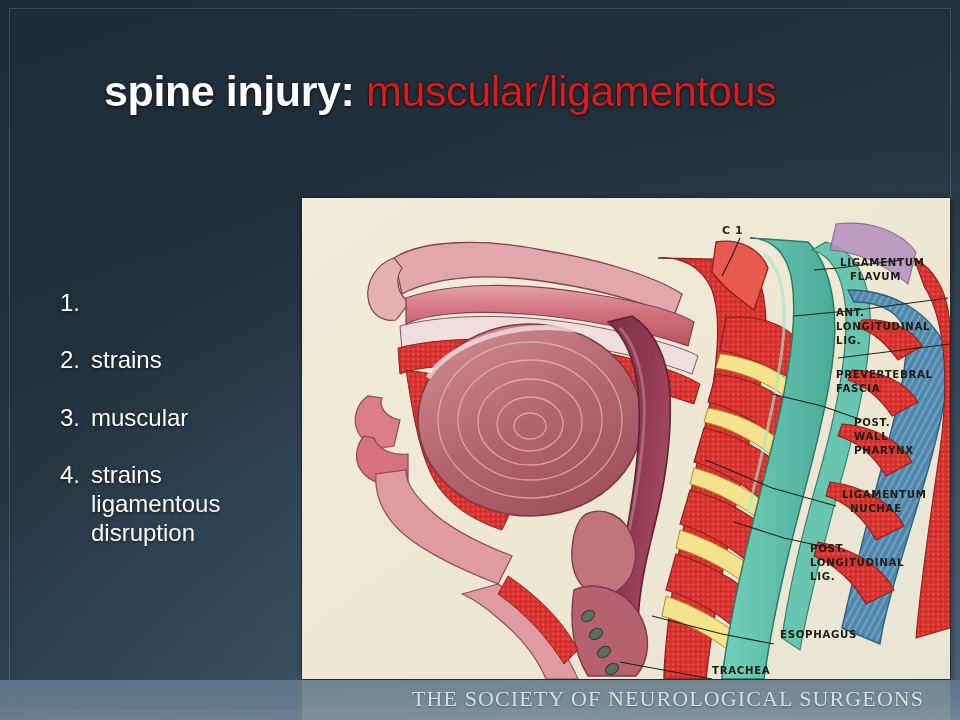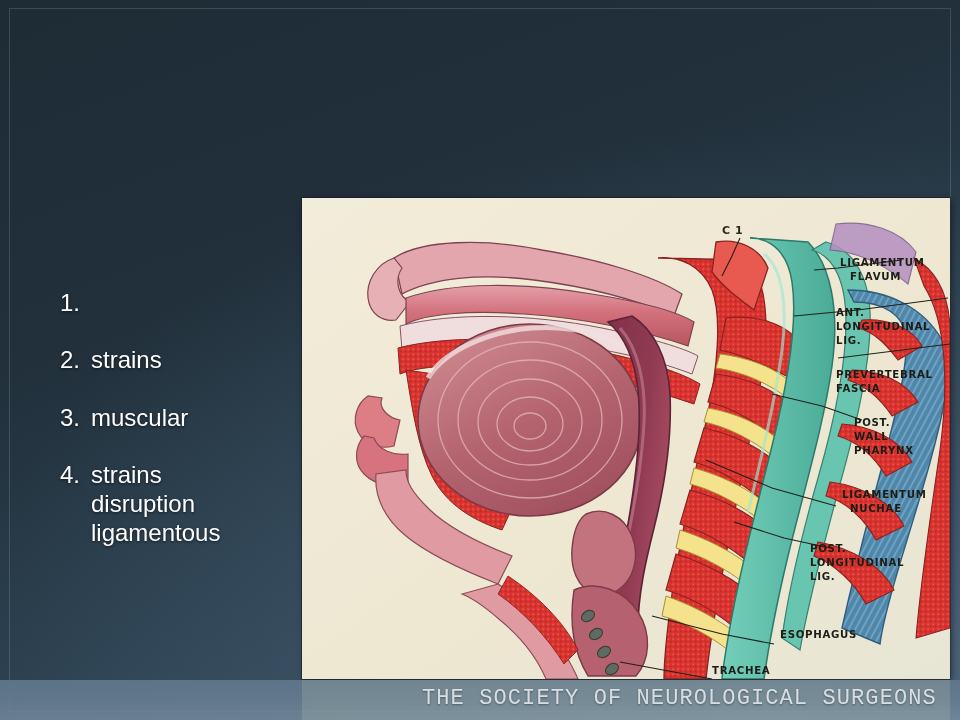--- a/index.html
+++ b/index.html
@@ -122,23 +122,23 @@
     position: absolute;
     left: 0;
     bottom: 0;
     width: 960px;
     height: 40px;
     background: linear-gradient(180deg, rgba(96,120,140,0.92) 0%, rgba(104,126,145,0.88) 52%, rgba(120,142,160,0.80) 100%);
     overflow: hidden;
   }
   #footer-text {
     position: absolute;
-    left: 422px;
+    left: 412px;
     top: 6px;
-    font-family: Liberation Mono, monospace;
+    font-family: Liberation Serif, serif;
     font-size: 22px;
     letter-spacing: 1.1px;
     color: rgba(248,250,252,0.80);
     white-space: nowrap;
     text-shadow: 0 1px 2px rgba(20,30,40,0.45);
   }
   
   #footer-overlay-mask {
     position: absolute;
     left: 302px;
@@ -149,20 +149,23 @@
     pointer-events: none;
   }
 </style>
 </head>
 <body>
 
 <div id="slide">
 
   <div id="inset-frame"></div>
 
+  <div id="title">
+    <span class="white">spine injury: </span><span class="red">muscular/ligamentous</span>
+  </div>
 
   <div id="bullet-list">
 
     <div class="bullet-item">
       <span class="bullet-num">1.</span>
     </div>
 
     <div class="bullet-item">
       <span class="bullet-num">2.</span>
       <span class="bullet-text">
@@ -174,22 +177,22 @@
       <span class="bullet-num">3.</span>
       <span class="bullet-text">
         <span class="ln">muscular</span>
       </span>
     </div>
 
     <div class="bullet-item">
       <span class="bullet-num">4.</span>
       <span class="bullet-text">
         <span class="ln">strains</span>
+        <span class="ln">ligamentous</span>
         <span class="ln">disruption</span>
-        <span class="ln">ligamentous</span>
       </span>
     </div>
 
   </div>
 
   <div id="image-panel">
     <svg id="anatomy-svg" viewBox="0 0 648 481" preserveAspectRatio="none">
 
       <defs>
         <linearGradient id="gPaper" x1="0" y1="0" x2="1" y2="1">

